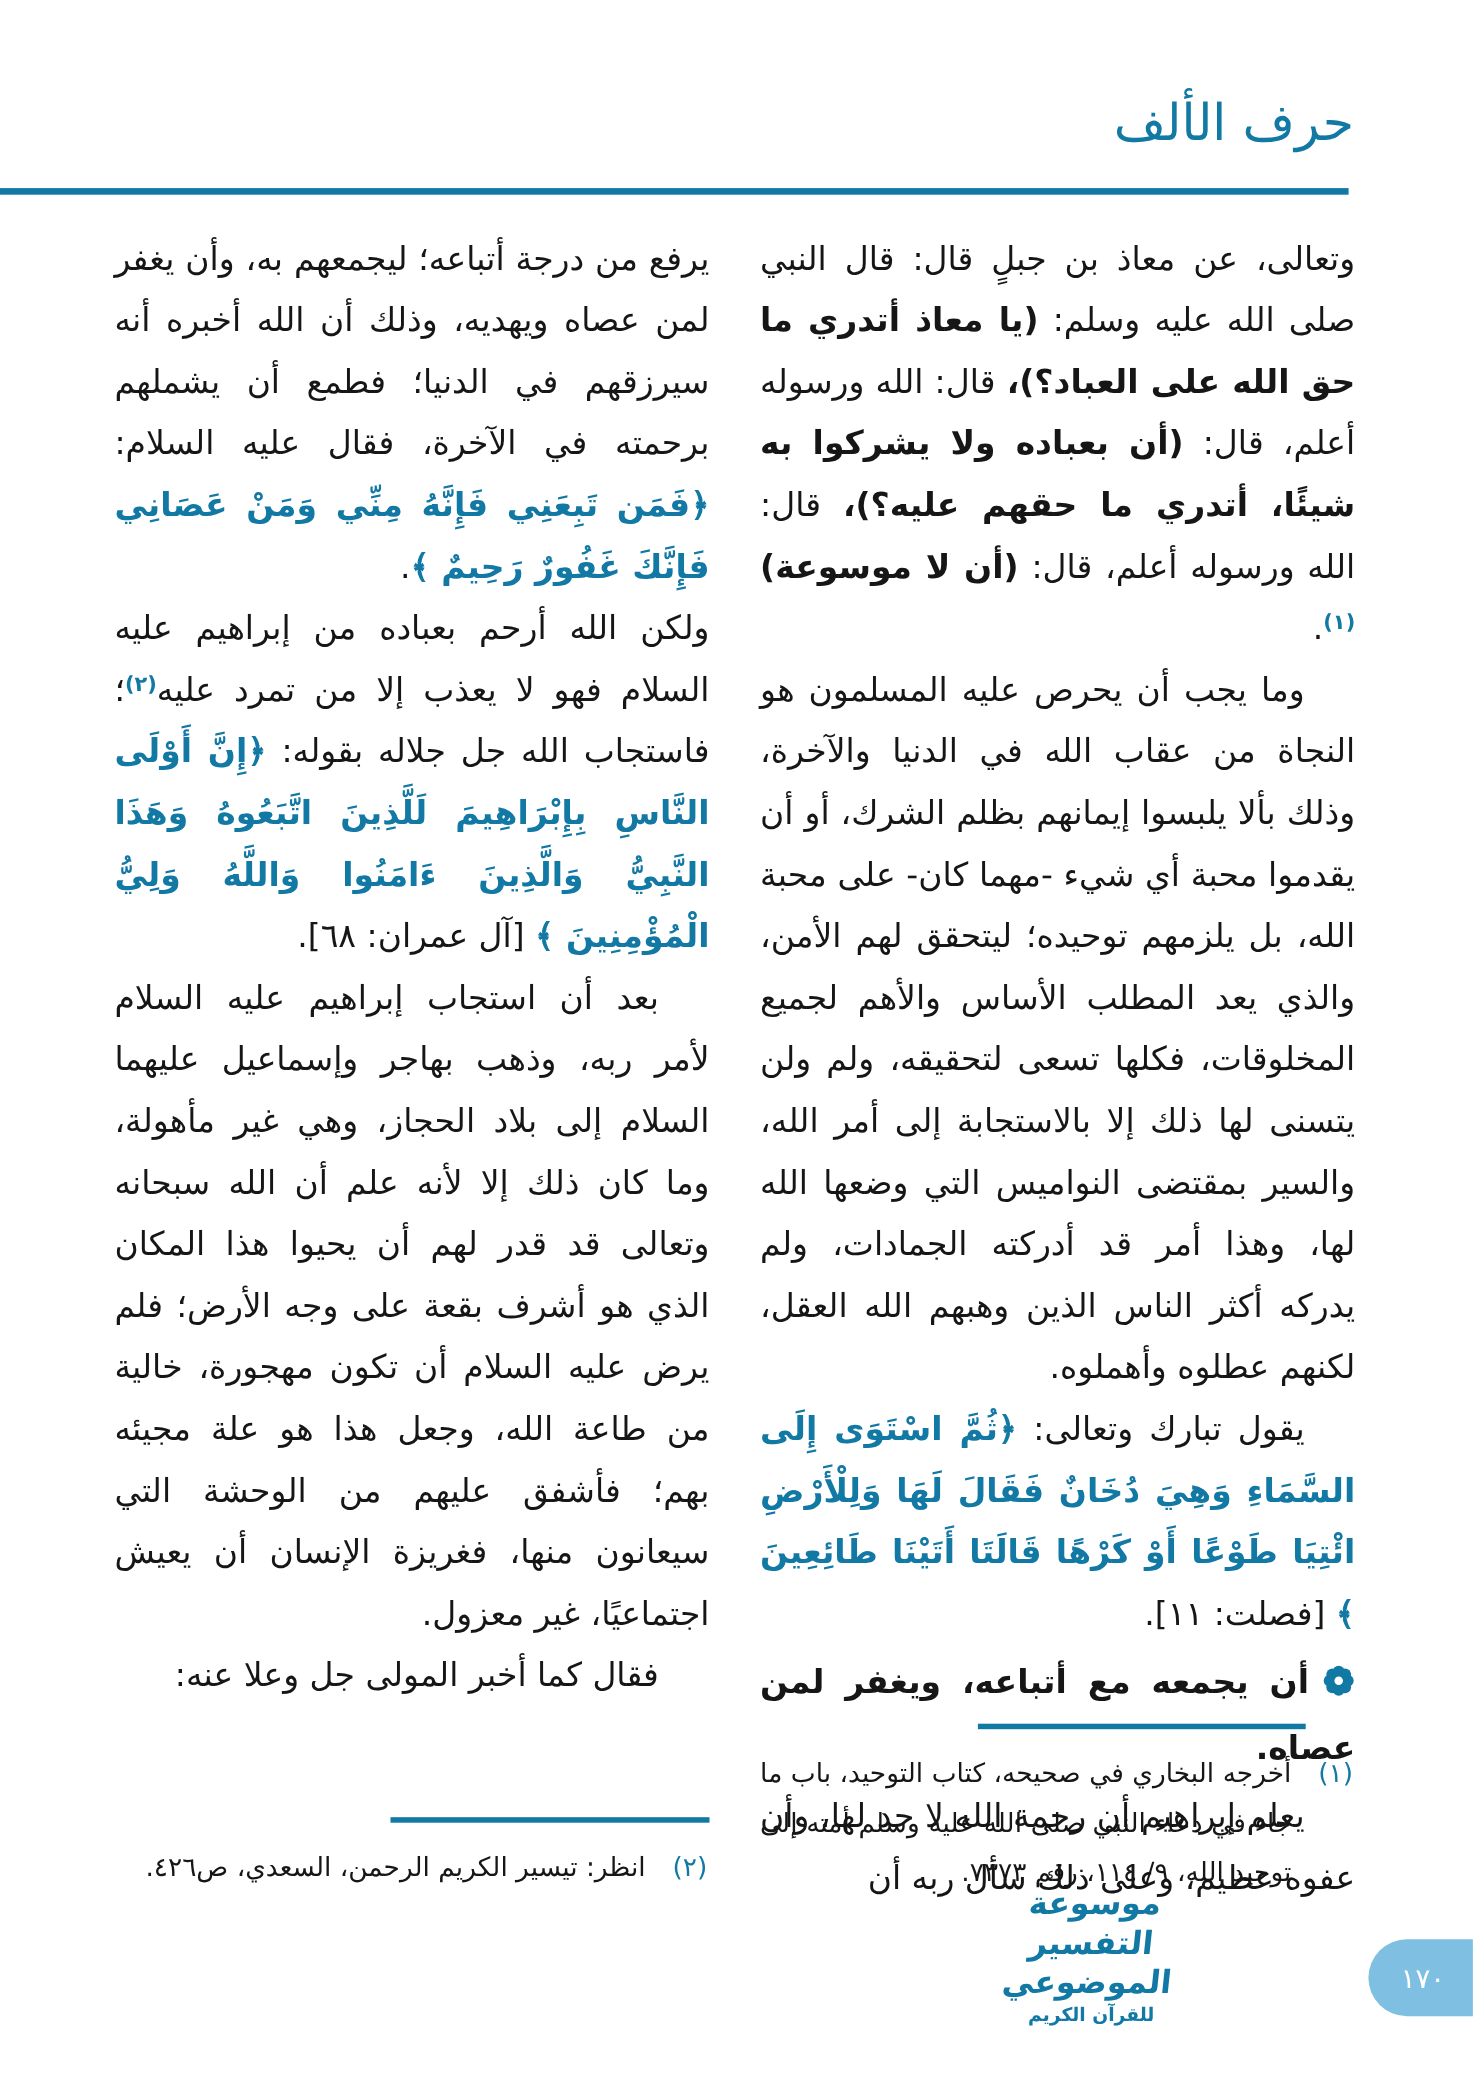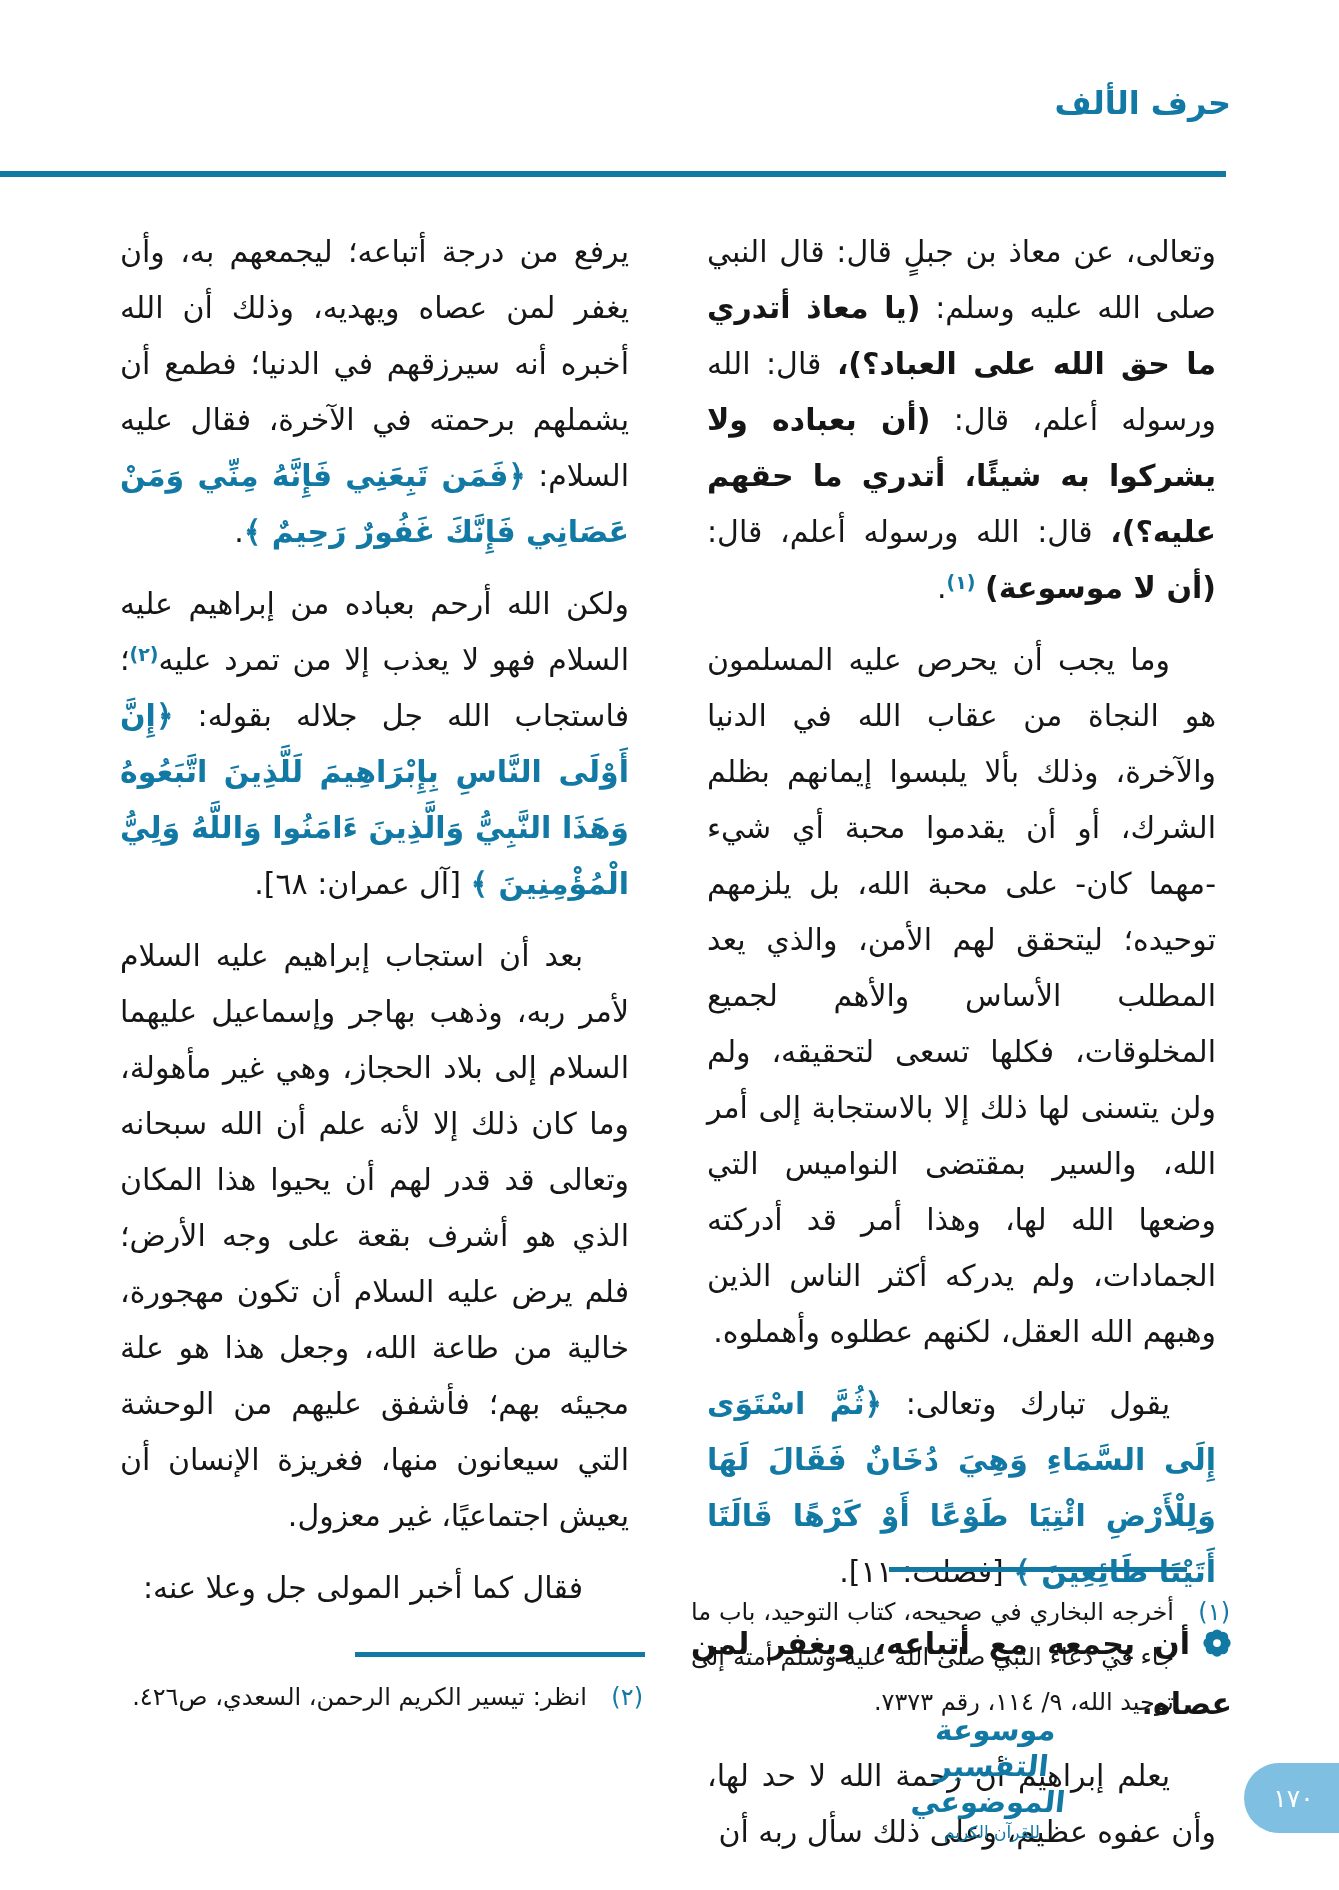--- a/index.html
+++ b/index.html
@@ -11,35 +11,35 @@
   html,body{margin:0;padding:0;}
   body{
     width:1339px;height:1890px;overflow:hidden;background:#ffffff;
     font-family:"DejaVu Sans", sans-serif;color:var(--ink);direction:rtl;
   }
   .page{position:absolute;top:0;left:0;width:1339px;height:1890px;background:#fff;}
 
   
   .header-title{
     position:absolute;top:84px;right:108px;color:var(--accent);
-    font-size:32px;font-weight:bold;letter-spacing:1px;
+    font-size:46px;font-weight:normal;letter-spacing:1px;
   }
   .header-rule{
     position:absolute;top:171px;left:0;width:1226px;height:6px;
     background:var(--accent);
   }
 
   
   .columns{
     position:absolute;top:208px;right:107px;width:1128px;height:1610px;
     display:flex;gap:46px;
   }
   .col{position:relative;width:541px;height:1610px;}
 
-  p{margin:16px;font-size:30px;line-height:56px;text-align:justify;text-justify:inter-word;}
+  p{margin:0;font-size:30px;line-height:56px;text-align:justify;text-justify:inter-word;}
   p.indent{text-indent:46px;}
   .b{font-weight:bold;}
   .quran{color:var(--accent);font-weight:bold;}
   sup.fnref{color:var(--accent);font-size:19px;line-height:0;vertical-align:9px;font-weight:bold;}
   .topic{font-weight:bold;margin:6px 0;}
   .orn{display:inline-block;vertical-align:-4px;margin-left:12px;}
 
   
   .fnblock{position:absolute;right:0;width:100%;}
   .fnblock-right{top:1359px;}
@@ -49,21 +49,21 @@
   .fnrule-left{width:290px;margin-right:0;}
   .fnitem{position:relative;padding-right:58px;font-size:24px;line-height:45px;text-align:justify;}
   .fnmark{position:absolute;right:2px;top:0;color:var(--accent);}
 
   
   .footer-logo{
     position:absolute;right:252px;bottom:46px;width:190px;text-align:center;
     color:var(--accent);
   }
   .logo-line1{font-size:29px;font-weight:bold;line-height:36px;transform:skewX(-6deg);}
-  .logo-line2{font-size:17px;font-weight:normal;line-height:24px;}
+  .logo-line2{font-size:17px;font-weight:bold;line-height:24px;}
   .page-pill{
     position:absolute;right:0;top:1763px;width:95px;height:70px;
     background:var(--pill);border-radius:35px 0 0 35px;
     display:flex;align-items:center;justify-content:center;
     color:#ffffff;font-size:25px;padding-left:4px;
   }
 </style>
 </head>
 <body>
 

